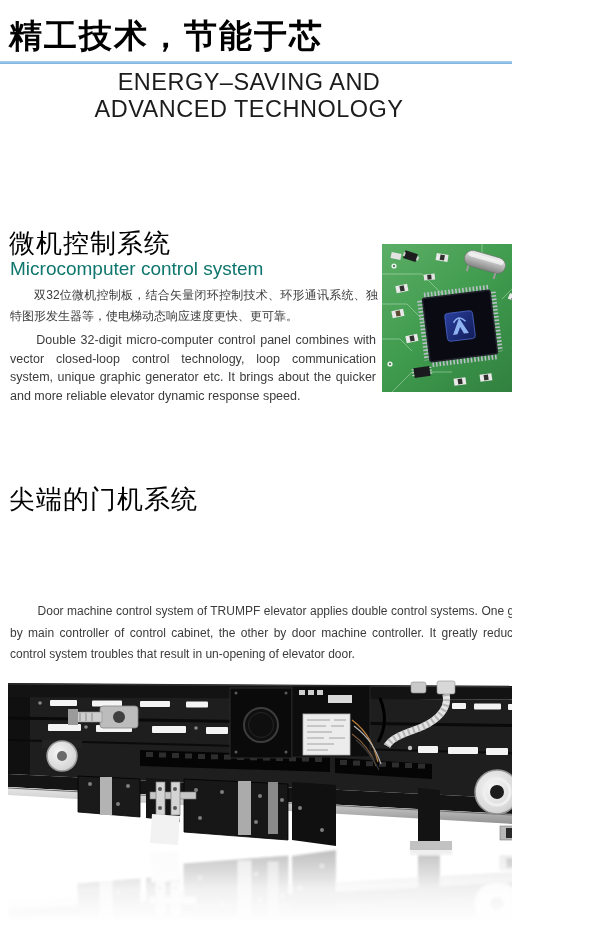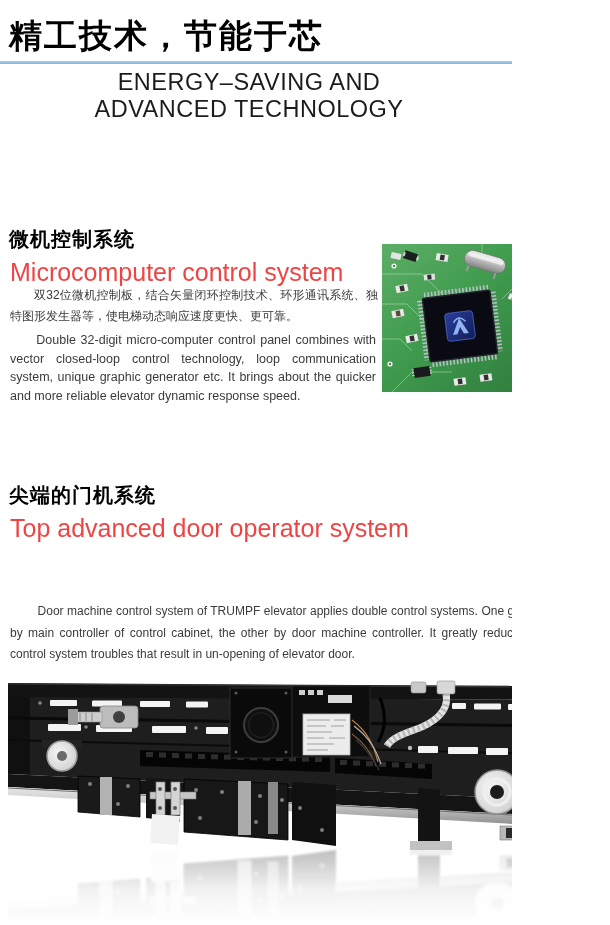--- a/index.html
+++ b/index.html
@@ -15,24 +15,24 @@
   }
   .accent-rule{
     left:0;top:61px;width:610px;height:3px;
     background:linear-gradient(#a9d2ef,#7db3de);
   }
   .title-en{
     left:9px;top:69px;width:480px;
     font-size:23.5px;line-height:27px;color:#1c1c1c;letter-spacing:0.5px;text-align:center;
   }
   .sec-head-zh{
-    font-size:20px;font-weight:700;color:#000;letter-spacing:1px;
+    font-size:26px;font-weight:400;color:#000;letter-spacing:1px;
     font-family:"DejaVu Sans","Liberation Sans",sans-serif;
   }
-  .sec-head-en{font-size:25px;color:#ef4444;}
+  .sec-head-en{font-size:19px;color:#0f766e;}
   .body-zh{
     font-size:12px;line-height:21px;text-align:justify;text-indent:2em;color:#3b3b3b;
   }
   .body-en{
     font-size:12.5px;line-height:18.5px;text-align:justify;text-indent:2.1em;color:#3b3b3b;
   }
   .body-en2{
     font-size:12px;line-height:21.5px;text-align:justify;text-indent:2.3em;color:#3b3b3b;
   }
   #sec1-head-zh{left:9px;top:226px;}
@@ -182,21 +182,20 @@
       <line x1="114" y1="52" x2="114" y2="112" stroke="#b9bfc7" stroke-width="7" stroke-dasharray="1.6 1.9"></line>
       <rect x="44" y="50" width="68" height="64" rx="2" fill="#0a0a12"></rect>
       <rect x="44" y="50" width="68" height="64" rx="2" fill="none" stroke="#23232e" stroke-width="1.5"></rect>
       <rect x="64" y="68" width="28" height="28" rx="3" fill="url(#chipBlue)" stroke="#4a66c8" stroke-width="0.8"></rect>
       <path d="M70,90 L78,74 L86,90 L81,90 L78,83 L74.5,90 Z" fill="#8fb2f0"></path>
       <path d="M72,78 q6,-8 12,0" stroke="#8fb2f0" stroke-width="1.6" fill="none"></path>
     </g>
   </svg>
 
   <div class="abs sec-head-zh" id="sec2-head-zh">尖端的门机系统</div>
-  <div class="abs sec-head-en" id="sec2-head-en">Top advanced door operator system</div>
   <div class="abs body-en2" id="sec2-body-en">Door machine control system of TRUMPF elevator applies double control systems.  One group is controlled by main controller of control cabinet, the other by door machine controller.  It greatly reduces door machine control system troubles that result in un-opening of elevator door.</div>
 
   <svg class="abs" id="door-photo" viewBox="0 0 610 245" aria-label="elevator door operator">
     <defs>
       <linearGradient id="rail" x1="0" y1="0" x2="0" y2="1">
         <stop offset="0" stop-color="#e8e8e8"></stop>
         <stop offset="0.5" stop-color="#c2c2c2"></stop>
         <stop offset="1" stop-color="#8d8d8d"></stop>
       </linearGradient>
       <radialGradient id="pulleyG" cx="0.4" cy="0.4" r="0.8">

